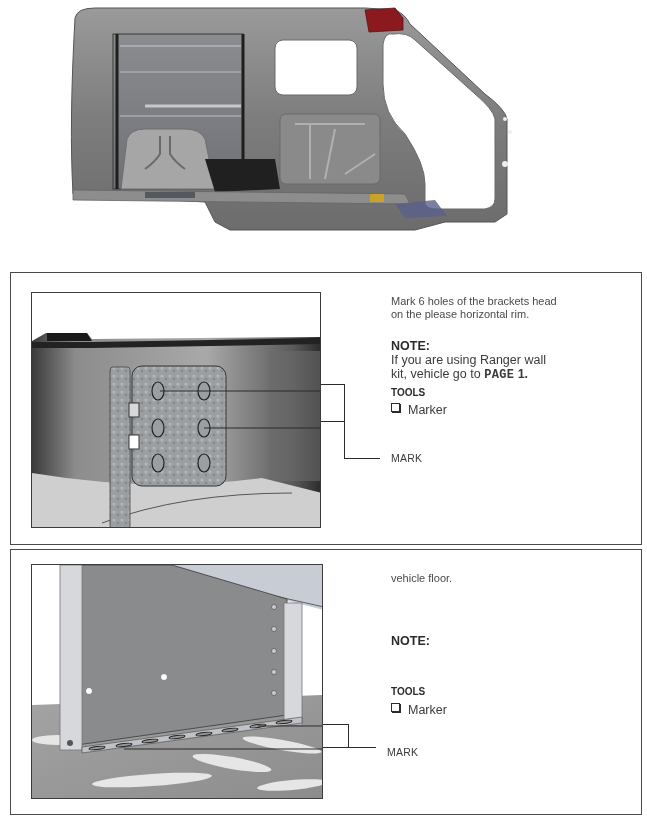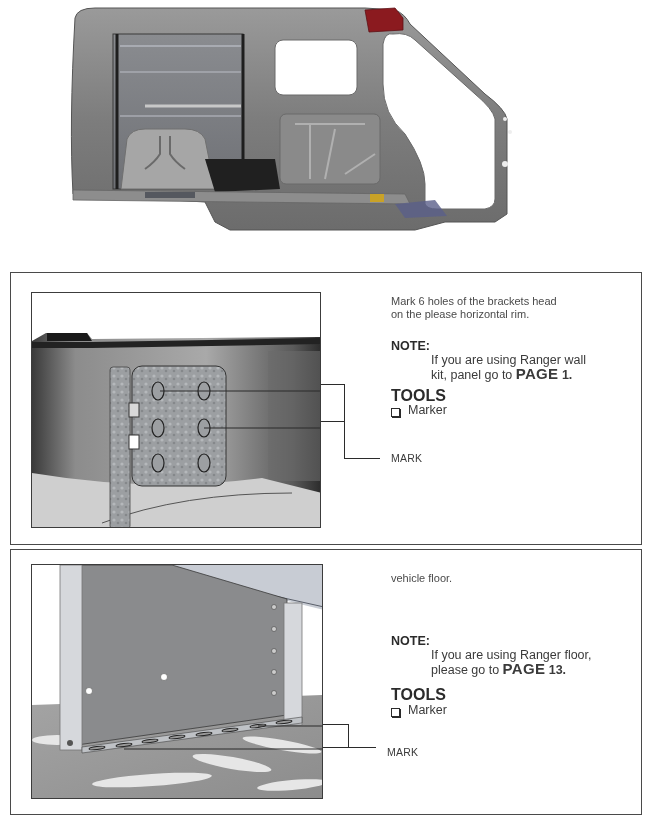--- a/index.html
+++ b/index.html
@@ -12,25 +12,25 @@
   
   #vehicle { left: 65px; top: 4px; width: 520px; height: 232px; }
 
   
   .step-panel { position: absolute; border: 1.5px solid #4a4a4a; background: #fff; }
   .figure-frame { position: absolute; border: 1.5px solid #3c3c3c; overflow: hidden; background: #fff; }
 
   .instr { position: absolute; font-size: 11px; line-height: 13px; color: #4a4a4a; }
   .note-row { position: absolute; font-size: 12.5px; line-height: 14px; color: #3a3a3a; display: flex; flex-direction: column; }
   .note-label { font-weight: bold; color: #2b2b2b; width: 48px; flex: none; }
-  .note-text { width: 200px; margin-left: 40px; }
-  .page-word { font-weight: bold; font-size: 15px; letter-spacing: 0.3px; }
+  .note-text { width: 200px; }
+  .page-word { font-weight: bold; font-size: 12px; letter-spacing: 0.3px; font-family: Liberation Mono, monospace; }
   .page-num { font-weight: bold; }
-  .tools-title { position: absolute; font-size: 16px; font-weight: bold; color: #2b2b2b; }
-  .tool-item { position: absolute; font-size: 12.5px; color: #3a3a3a; display: flex; align-items: flex-end; }
+  .tools-title { position: absolute; font-size: 10px; font-weight: bold; color: #2b2b2b; }
+  .tool-item { position: absolute; font-size: 12.5px; color: #3a3a3a; display: flex; align-items: flex-start; }
   .checkbox {
     width: 9px; height: 9px; border: 1.4px solid #2b2b2b; display: inline-block; margin-right: 8px;
     box-shadow: 1px 1px 0 #2b2b2b;
   }
   .mark-label { position: absolute; font-size: 10.5px; color: #3a3a3a; letter-spacing: 0.2px; }
   .leader { position: absolute; background: #2b2b2b; }
 </style>
 </head>
 <body>
 
@@ -136,21 +136,21 @@
 
   <div class="instr" style="left:380px; top:22px; width:240px;">
     <div>Mark 6 holes of the brackets head</div>
     <div>on the please horizontal rim.</div>
   </div>
 
   <div class="note-row" style="left:380px; top:66px;">
     <span class="note-label">NOTE:</span>
     <span class="note-text">
       <span>If you are using Ranger wall</span><br>
-      <span>kit, panel go to</span>
+      <span>kit, vehicle go to</span>
       <span class="page-word">PAGE</span>
       <span class="page-num">1.</span>
     </span>
   </div>
 
   <div class="tools-title" style="left:380px; top:114px;">TOOLS</div>
   <div class="tool-item" style="left:380px; top:130px;">
     <span class="checkbox"></span>
     <span>Marker</span>
   </div>
@@ -214,26 +214,20 @@
   <div class="leader" style="left:337px; top:174px; width:1.3px; height:24px;"></div>
   <div class="leader" style="left:337px; top:197px; width:28px; height:1.3px;"></div>
   <div class="mark-label" style="left:376px; top:196px;">MARK</div>
 
   <div class="instr" style="left:380px; top:22px; width:240px;">
     <div>vehicle floor.</div>
   </div>
 
   <div class="note-row" style="left:380px; top:84px;">
     <span class="note-label">NOTE:</span>
-    <span class="note-text">
-      <span>If you are using Ranger floor,</span><br>
-      <span>please go to</span>
-      <span class="page-word">PAGE</span>
-      <span class="page-num">13.</span>
-    </span>
   </div>
 
   <div class="tools-title" style="left:380px; top:136px;">TOOLS</div>
   <div class="tool-item" style="left:380px; top:153px;">
     <span class="checkbox"></span>
     <span>Marker</span>
   </div>
 </div>
 
 </body></html>

